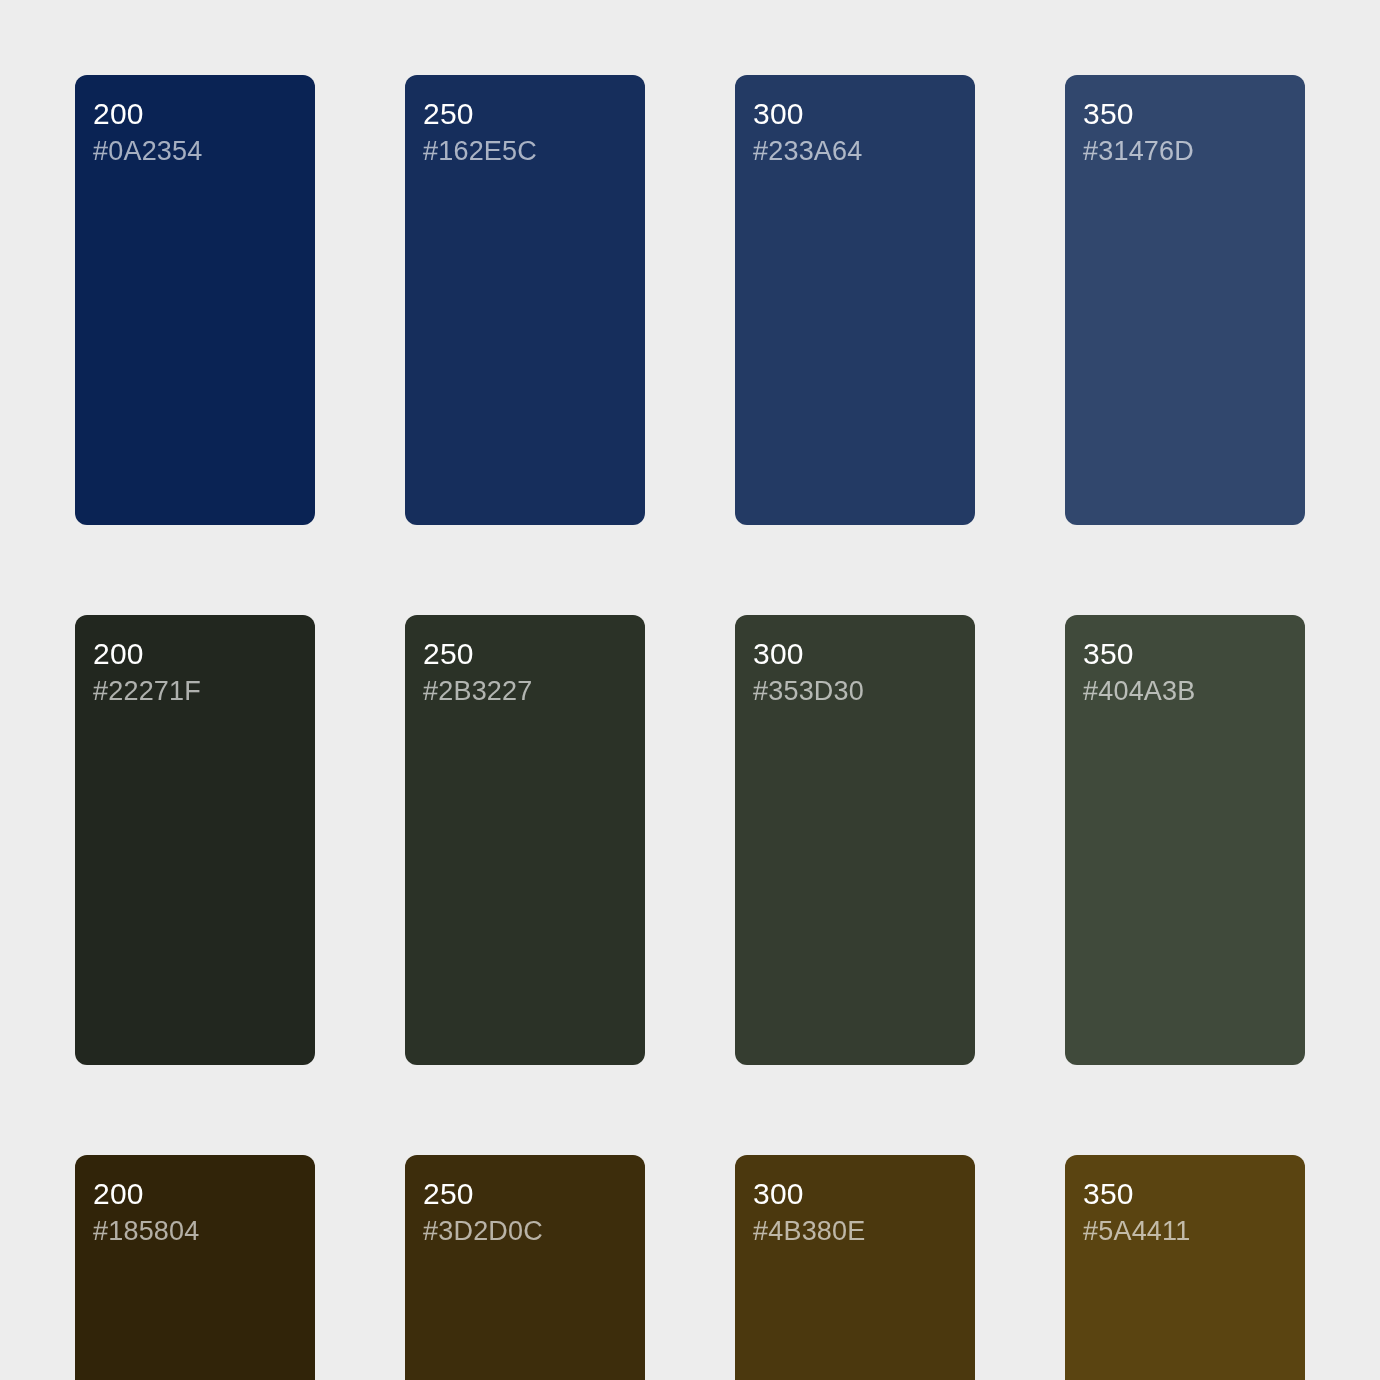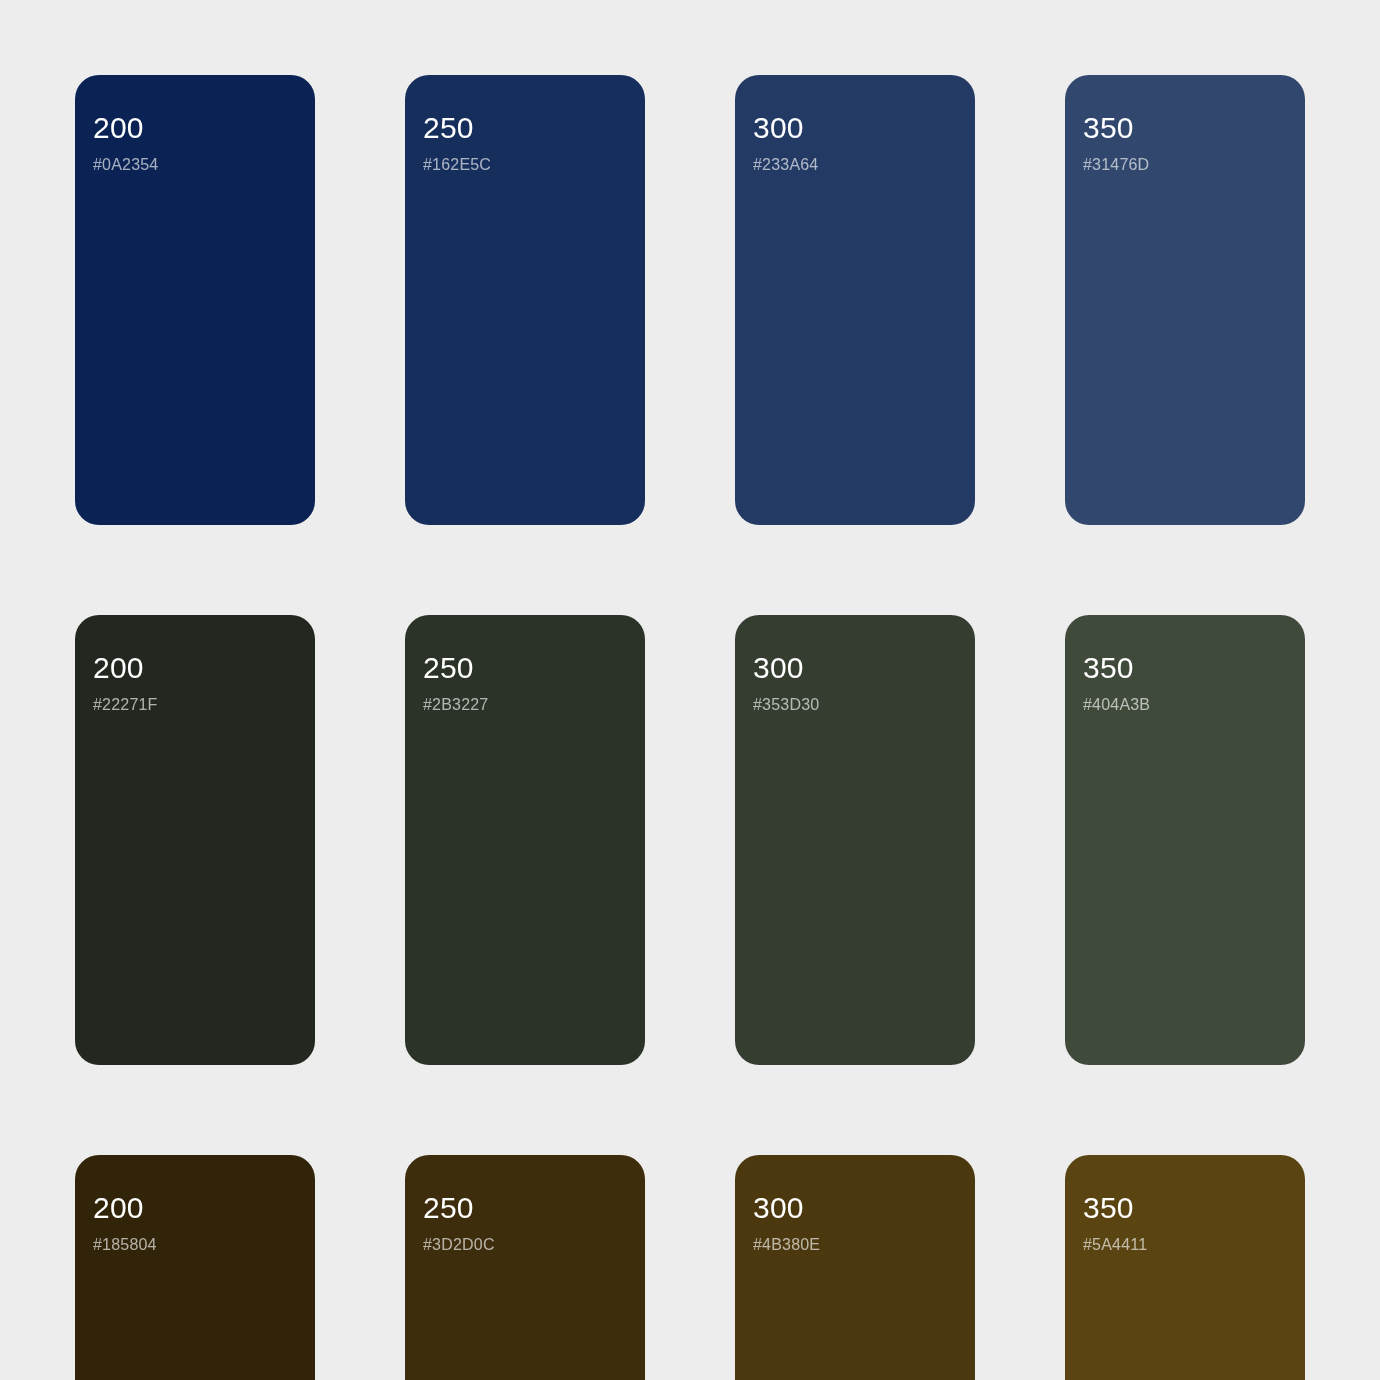--- a/index.html
+++ b/index.html
@@ -26,41 +26,41 @@
   .swatch-row {
     display: flex;
     gap: 90px;
     margin-bottom: 90px;
   }
 
   .swatch-card {
     position: relative;
     width: 240px;
     height: 450px;
-    border-radius: 24px;
+    border-radius: 12px;
     box-sizing: border-box;
-    padding: 34px 0 0 18px;
+    padding: 20px 0 0 18px;
     flex: 0 0 240px;
     overflow: hidden;
   }
 
   .swatch-step {
     display: block;
     color: #ffffff;
     font-size: 30px;
     line-height: 38px;
     font-weight: 400;
     letter-spacing: 0.2px;
     white-space: nowrap;
   }
 
   .swatch-hex {
     display: block;
     color: rgba(255, 255, 255, 0.64);
-    font-size: 16px;
+    font-size: 27px;
     line-height: 32px;
     font-weight: 400;
     letter-spacing: 0.2px;
     white-space: nowrap;
     margin-top: 2px;
   }
 </style>
 </head>
 <body style="background: rgb(237, 237, 237);">
 

